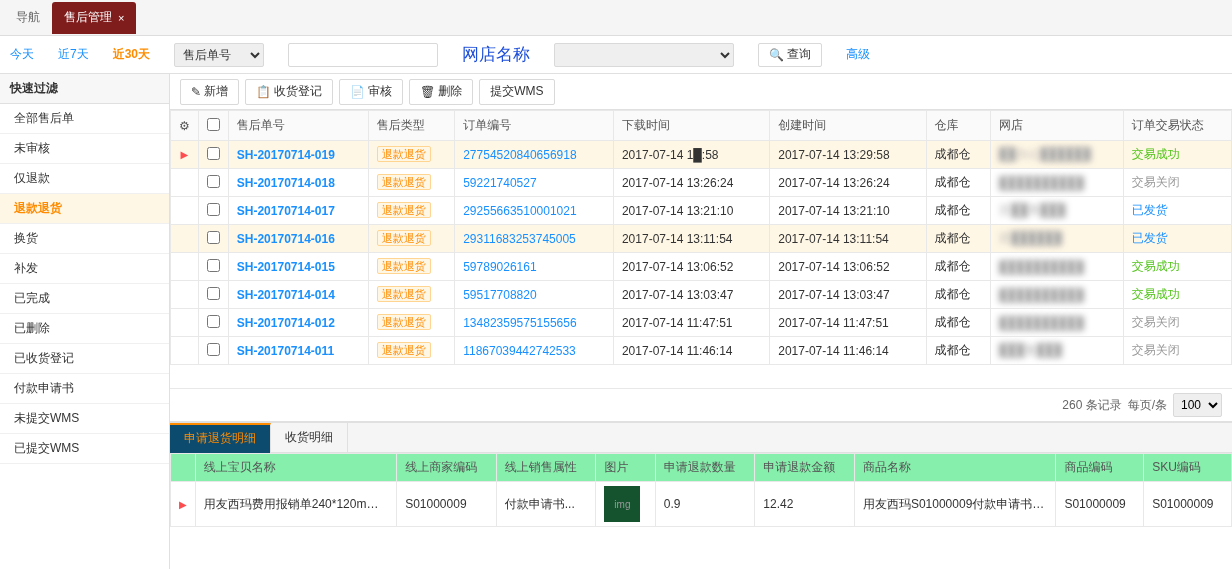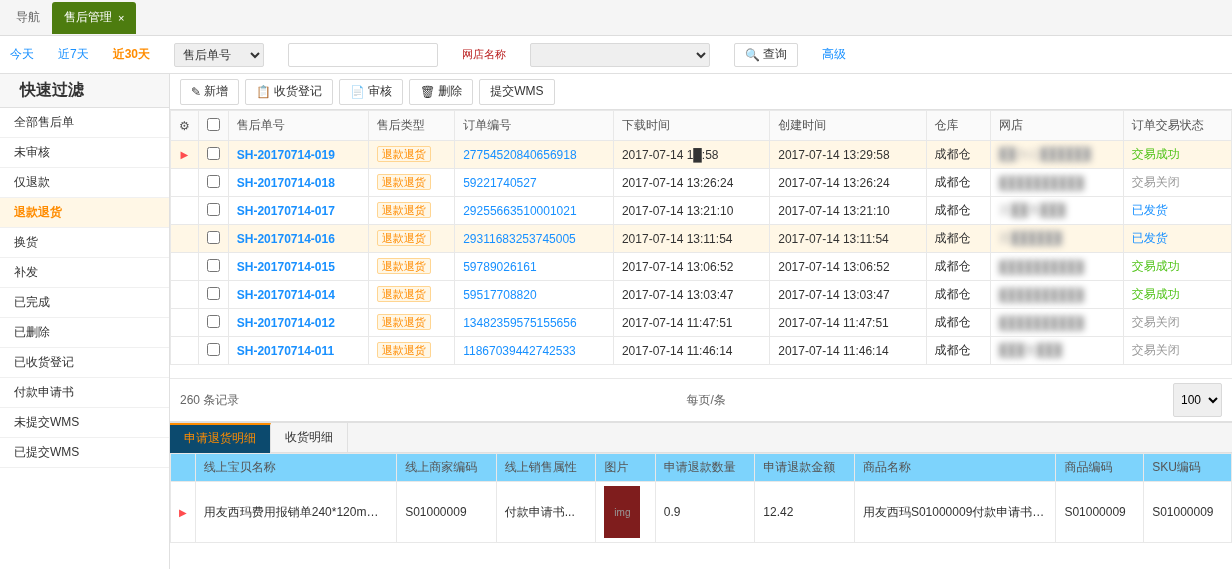--- a/index.html
+++ b/index.html
@@ -5,64 +5,64 @@
     * { box-sizing: border-box; margin: 0; padding: 0; font-family: 'Microsoft YaHei', Arial, sans-serif; font-size: 12px; }
     body { background: #f0f0f0; width: 1232px; height: 569px; overflow: hidden; }
     
     
     .top-nav {
       display: flex; align-items: center; height: 36px;
       background: #f5f5f5; border-bottom: 1px solid #ddd; padding: 0 8px; gap: 4px;
     }
     .nav-label { color: #666; padding: 0 8px; font-size: 12px; }
     .nav-tab {
-      background: #4d7c0f; color: white; padding: 16px 12px;
+      background: #7f1d1d; color: white; padding: 16px 12px;
       border-radius: 3px 3px 0 0; display: flex; align-items: center; gap: 6px;
       height: 28px; font-size: 12px;
     }
     .nav-tab .close-btn { cursor: pointer; font-size: 11px; color: white; }
 
     
     .toolbar-row {
       display: flex; align-items: center; height: 38px;
       background: white; border-bottom: 1px solid #e0e0e0; padding: 0 10px; gap: 24px;
     }
     .time-btn { color: #1890ff; cursor: pointer; text-decoration: none; font-size: 12px; }
     .time-btn.active { color: #ff8c00; font-weight: bold; }
     .select-field {
       border: 1px solid #d9d9d9; height: 24px; border-radius: 2px; padding: 0 4px;
       font-size: 12px; width: 90px; color: #333;
     }
     .search-input {
       border: 1px solid #d9d9d9; height: 24px; border-radius: 2px; padding: 0 6px;
       font-size: 12px; width: 150px;
     }
-    .shop-label { color: #b91c1c; font-size: 11px; }
+    .shop-label { color: #1d4ed8; font-size: 17px; }
     .shop-select {
       border: 1px solid #d9d9d9; height: 24px; border-radius: 2px; padding: 0 4px;
       font-size: 12px; width: 180px; color: #333;
     }
     .query-btn {
       background: white; border: 1px solid #d9d9d9; height: 24px; padding: 0 10px;
       border-radius: 2px; cursor: pointer; color: #333; font-size: 12px;
       display: flex; align-items: center; gap: 3px;
     }
     .advanced-btn { color: #1890ff; cursor: pointer; font-size: 12px; }
 
     
     .main-area { display: flex; height: calc(569px - 36px - 38px); }
 
     
     .sidebar {
       width: 170px; background: white; border-right: 1px solid #e0e0e0;
       overflow-y: auto; flex-shrink: 0;
     }
     .sidebar-title {
-      background: #f7f7f7; padding: 6px 20px; color: #333; font-weight: bold;
-      border-bottom: 1px solid #e0e0e0; font-size: 16px;
+      background: #f7f7f7; padding: 6px 10px; color: #333; font-weight: bold;
+      border-bottom: 1px solid #e0e0e0; font-size: 12px;
     }
     .sidebar-item {
       padding: 6px 14px; cursor: pointer; color: #333; border-bottom: 1px solid #f0f0f0;
     }
     .sidebar-item.active { color: #ff8c00; font-weight: bold; background: #fff7e6; }
 
     
     .right-panel { flex: 1; display: flex; flex-direction: column; overflow: hidden; }
 
     
@@ -95,53 +95,53 @@
       padding: 1px 4px; border-radius: 2px; font-size: 11px;
     }
     .status-success { color: #52c41a; }
     .status-closed { color: #999; }
     .status-shipped { color: #1890ff; }
     
     .checkbox-col { width: 30px; text-align: center; }
     
     
     .pagination-bar {
-      display: flex; align-items: center; justify-content: space-between;
+      display: flex; align-items: center; justify-content: flex-end;
       padding: 4px 10px; border-top: 1px solid #e8e8e8; background: white;
       font-size: 12px; color: #666; gap: 6px;
     }
     .page-select {
-      border: 1px solid #d9d9d9; height: 34px; border-radius: 2px;
+      border: 1px solid #d9d9d9; height: 24px; border-radius: 2px;
       font-size: 12px; padding: 0 3px;
     }
 
     
     .bottom-panel { height: 148px; border-top: 2px solid #e0e0e0; background: white; flex-shrink: 0; }
     .bottom-tabs {
       display: flex; align-items: center; background: #f5f5f5;
       border-bottom: 1px solid #e0e0e0; height: 30px;
     }
     .bottom-tab {
       padding: 0 14px; height: 30px; display: flex; align-items: center;
       cursor: pointer; font-size: 12px; color: #333; border-right: 1px solid #e0e0e0;
     }
     .bottom-tab.active {
       background: #0c4a6e; color: #ff8c00; border-top: 2px solid #ff8c00;
     }
     .bottom-table-area { overflow-x: auto; }
     .bottom-table { width: 100%; border-collapse: collapse; font-size: 12px; }
     .bottom-table th {
-      background: #7dd3fc; border: 1px solid #e8e8e8; padding: 5px 8px;
+      background: #86efac; border: 1px solid #e8e8e8; padding: 5px 8px;
       font-weight: normal; color: #555; white-space: nowrap;
     }
     .bottom-table td {
       border: 1px solid #e8e8e8; padding: 4px 8px; color: #333; white-space: nowrap;
     }
     .img-placeholder {
-      width: 36px; height: 52px; background: #7f1d1d;
+      width: 36px; height: 36px; background: #14532d;
       display: inline-flex; align-items: center; justify-content: center;
       color: #999; font-size: 10px;
     }
     .blurred { color: transparent; text-shadow: 0 0 6px #aaa; user-select: none; }
   </style>
 </head>
 <body>
 
 <div class="top-nav">
   <span class="nav-label">导航</span>

